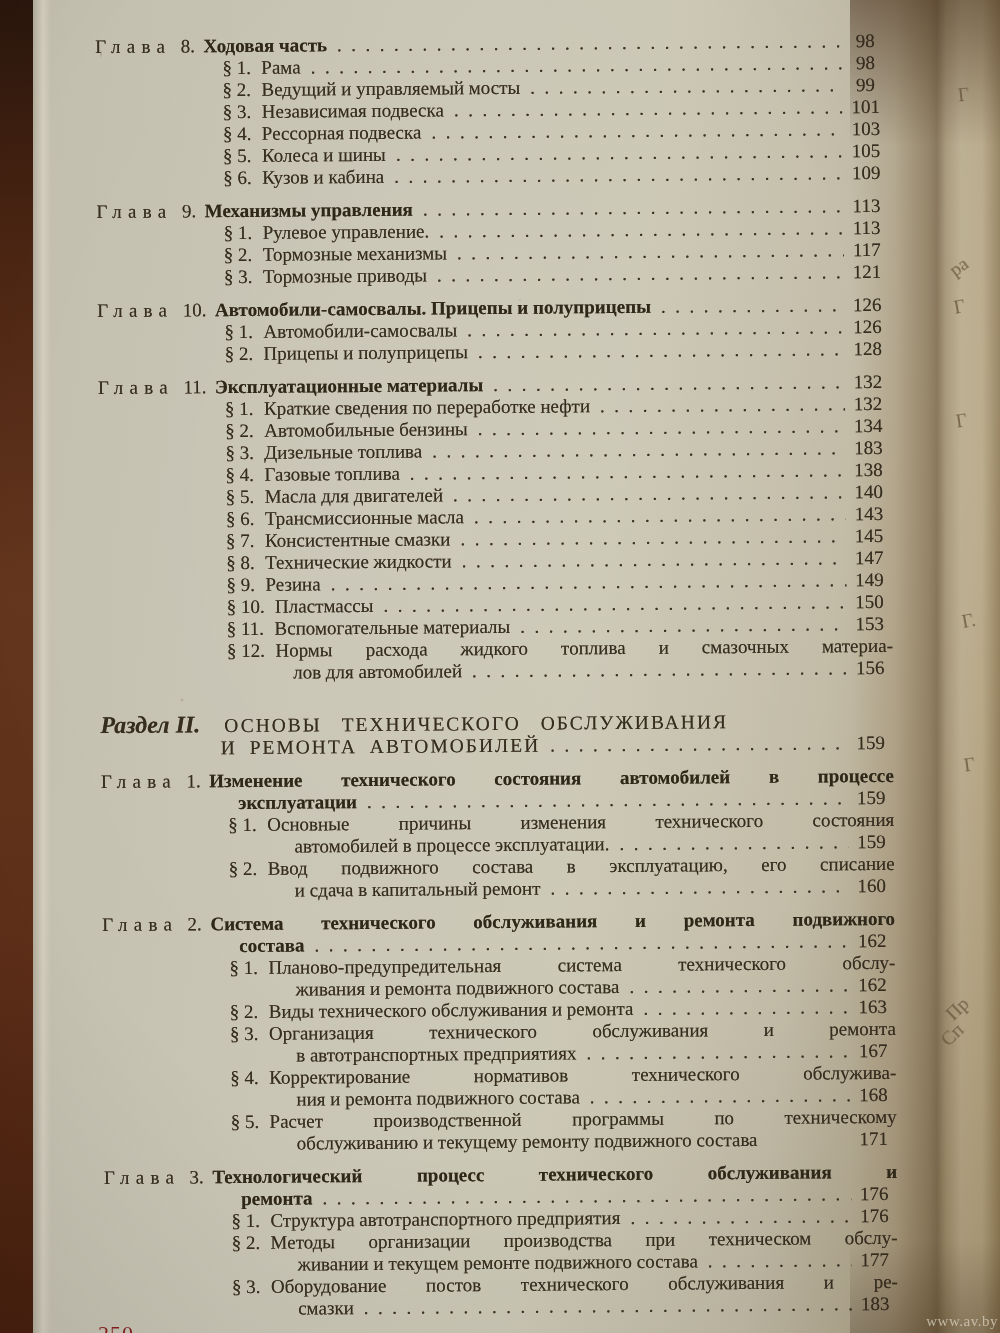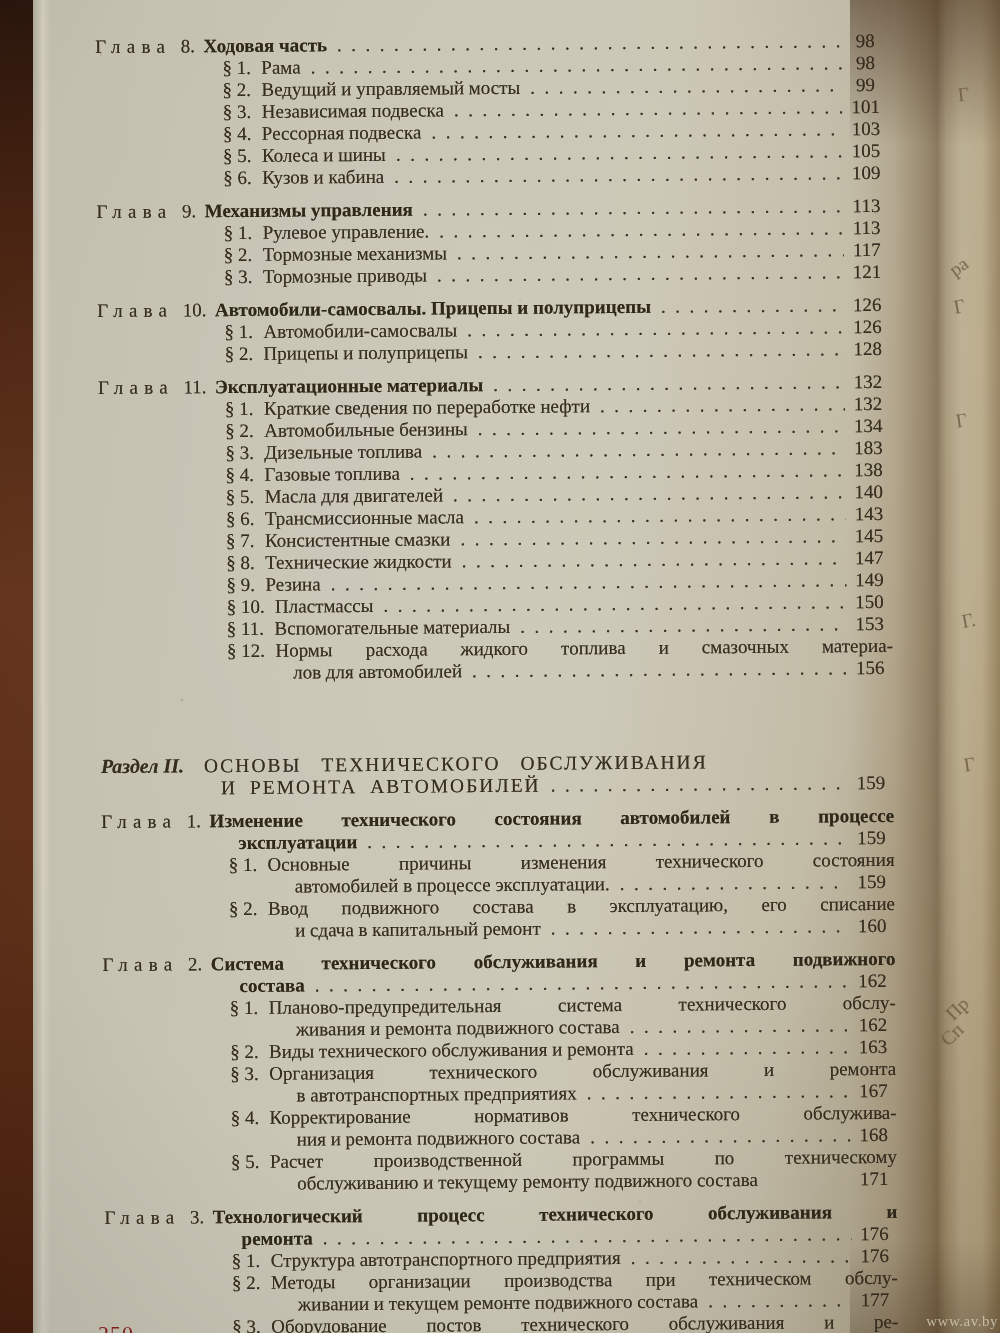--- a/index.html
+++ b/index.html
@@ -31,21 +31,21 @@
   .chapter{margin-top:11px;}
   .part{margin-top:29px;}
   .section{margin-left:127px;}
   .cont{margin-left:193px;}
   .chapcont{margin-left:137px;}
   .partcont{margin-left:120px;}
   .bt{font-weight:bold;color:#2f2819;}
   .pre{letter-spacing:.33em;white-space:nowrap;}
   .cnum{margin:0 .45em 0 .5em;white-space:nowrap;}
   .snum{margin-right:.55em;white-space:nowrap;}
-  .ppre{font-style:italic;font-weight:bold;font-size:20px;margin-right:1em;white-space:nowrap;margin-top:41px;}
+  .ppre{font-style:italic;font-weight:bold;font-size:24px;margin-right:1em;white-space:nowrap;}
   .caps{font-size:19.5px;letter-spacing:2px;word-spacing:13px;}
   .partcont .caps{word-spacing:6px;}
   .title{white-space:nowrap;}
   .fill .title{flex:1;white-space:normal;text-align:justify;text-align-last:justify;}
   .leader{flex:1 1 auto;min-width:0;overflow:hidden;white-space:nowrap;
           letter-spacing:9.5px;padding-left:10px;color:#3a3124;}
   .pnum{flex:none;width:46px;text-align:center;}
 
   .folio{position:absolute;left:98px;top:1321px;font-size:22px;color:#7f1d1d;letter-spacing:1px;}
   .frag{position:absolute;color:#6a573d;font-size:19px;opacity:.85;filter:blur(.3px);

